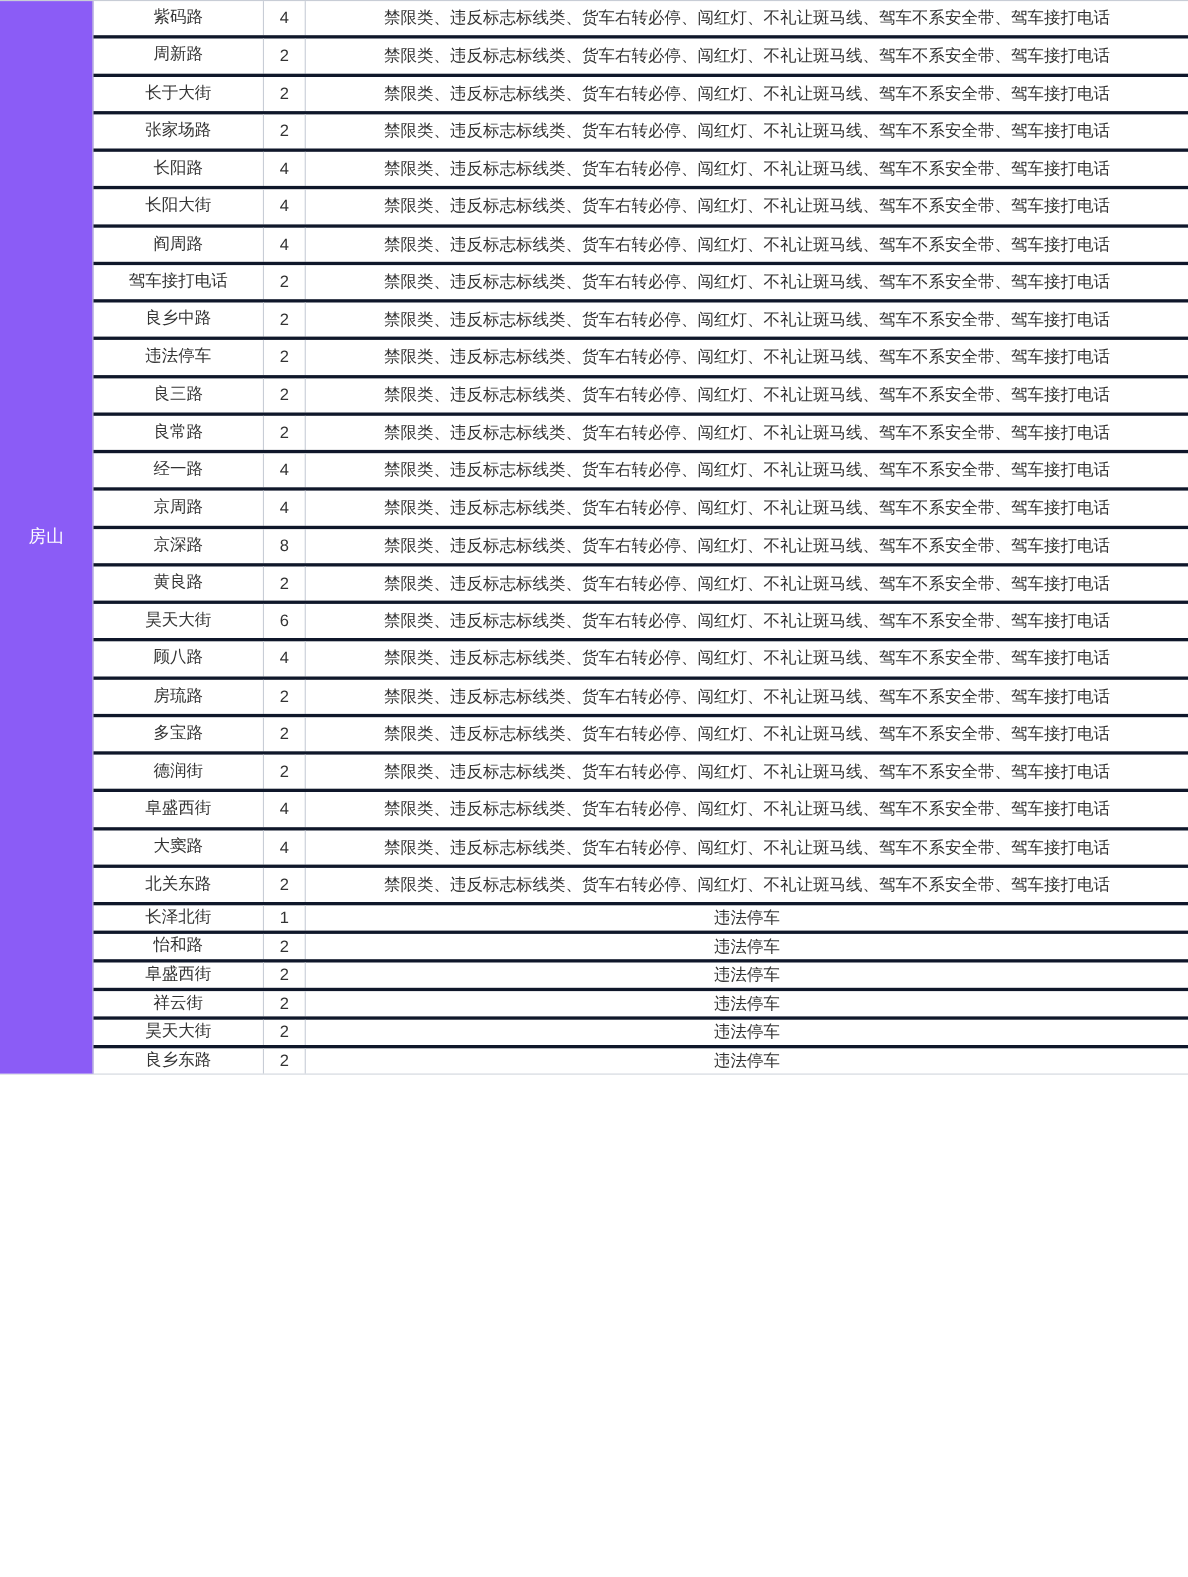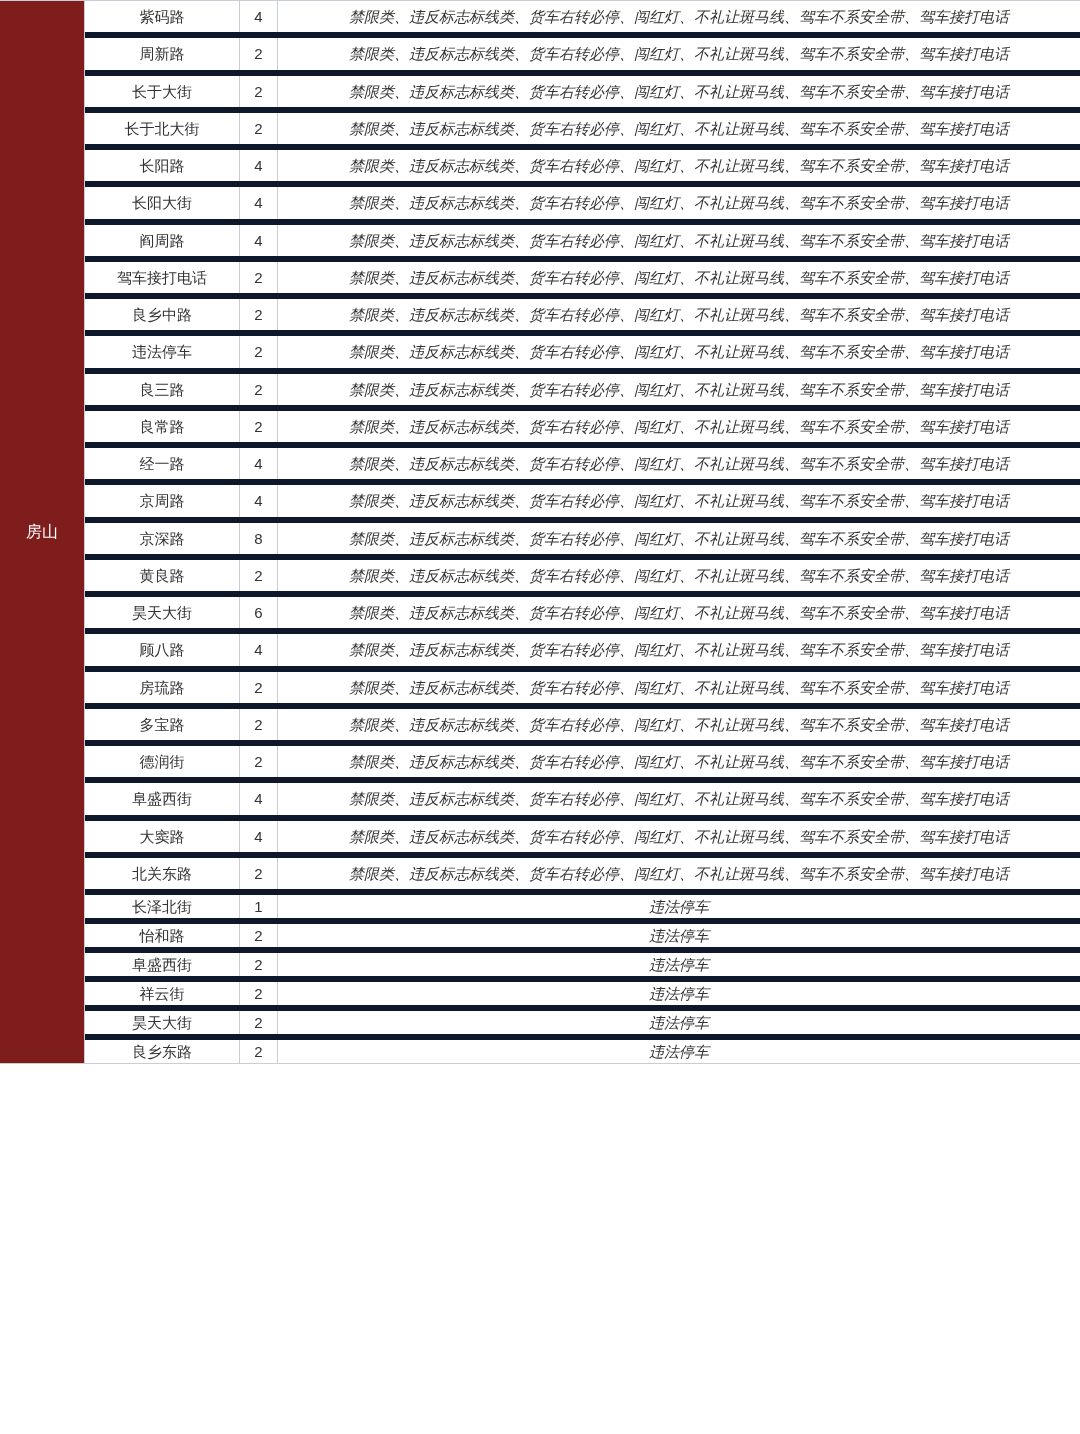--- a/index.html
+++ b/index.html
@@ -12,52 +12,52 @@
     width: 1080px;
   }
   .wrap {
     display: flex;
     width: 1080px;
     border-top: 1px solid #c8cdd6;
     border-bottom: 1px solid #c8cdd6;
   }
   .sidebar {
     width: 85px;
-    background: #7f1d1d;
+    background: #8b5cf6;
     color: #ffffff;
     display: flex;
     align-items: center;
     justify-content: center;
     font-size: 16px;
     border-right: 1px solid #c8cdd6;
   }
   .content {
     flex: 1;
     display: flex;
     flex-direction: column;
   }
   .row {
     display: flex;
     align-items: stretch;
-    border-top: 6px solid #0f172a;
+    border-top: 3px solid #0f172a;
   }
   .row:first-child { border-top: none; }
   .cell {
     display: flex;
     align-items: center;
     justify-content: center;
     padding: 4px 4px;
     border-right: 1px solid #c8cdd6;
     text-align: center;
     line-height: 1.55;
   }
   .cell:last-child { border-right: none; }
-  .c-road  { width: 155px; }
+  .c-road  { width: 155px; font-family: Liberation Mono, monospace; }
   .c-count { width: 38px; }
-  .c-desc  { flex: 1; padding: 4px 8px; font-style: italic; }
+  .c-desc  { flex: 1; padding: 4px 8px; }
   .short .cell { padding: 1px 14px; line-height: 1.4; }
 </style>
 </head>
 <body>
 
 <div class="wrap">
   <div class="sidebar">
     <span>房山</span>
   </div>
   <div class="content" id="rows-container">
@@ -70,21 +70,21 @@
         <div class="cell c-road">周新路</div>
         <div class="cell c-count">2</div>
         <div class="cell c-desc">禁限类、违反标志标线类、货车右转必停、闯红灯、不礼让斑马线、驾车不系安全带、驾车接打电话</div>
       </div>
       <div class="row">
         <div class="cell c-road">长于大街</div>
         <div class="cell c-count">2</div>
         <div class="cell c-desc">禁限类、违反标志标线类、货车右转必停、闯红灯、不礼让斑马线、驾车不系安全带、驾车接打电话</div>
       </div>
       <div class="row">
-        <div class="cell c-road">长于北大街</div>
+        <div class="cell c-road">张家场路</div>
         <div class="cell c-count">2</div>
         <div class="cell c-desc">禁限类、违反标志标线类、货车右转必停、闯红灯、不礼让斑马线、驾车不系安全带、驾车接打电话</div>
       </div>
       <div class="row">
         <div class="cell c-road">长阳路</div>
         <div class="cell c-count">4</div>
         <div class="cell c-desc">禁限类、违反标志标线类、货车右转必停、闯红灯、不礼让斑马线、驾车不系安全带、驾车接打电话</div>
       </div>
       <div class="row">
         <div class="cell c-road">长阳大街</div>

